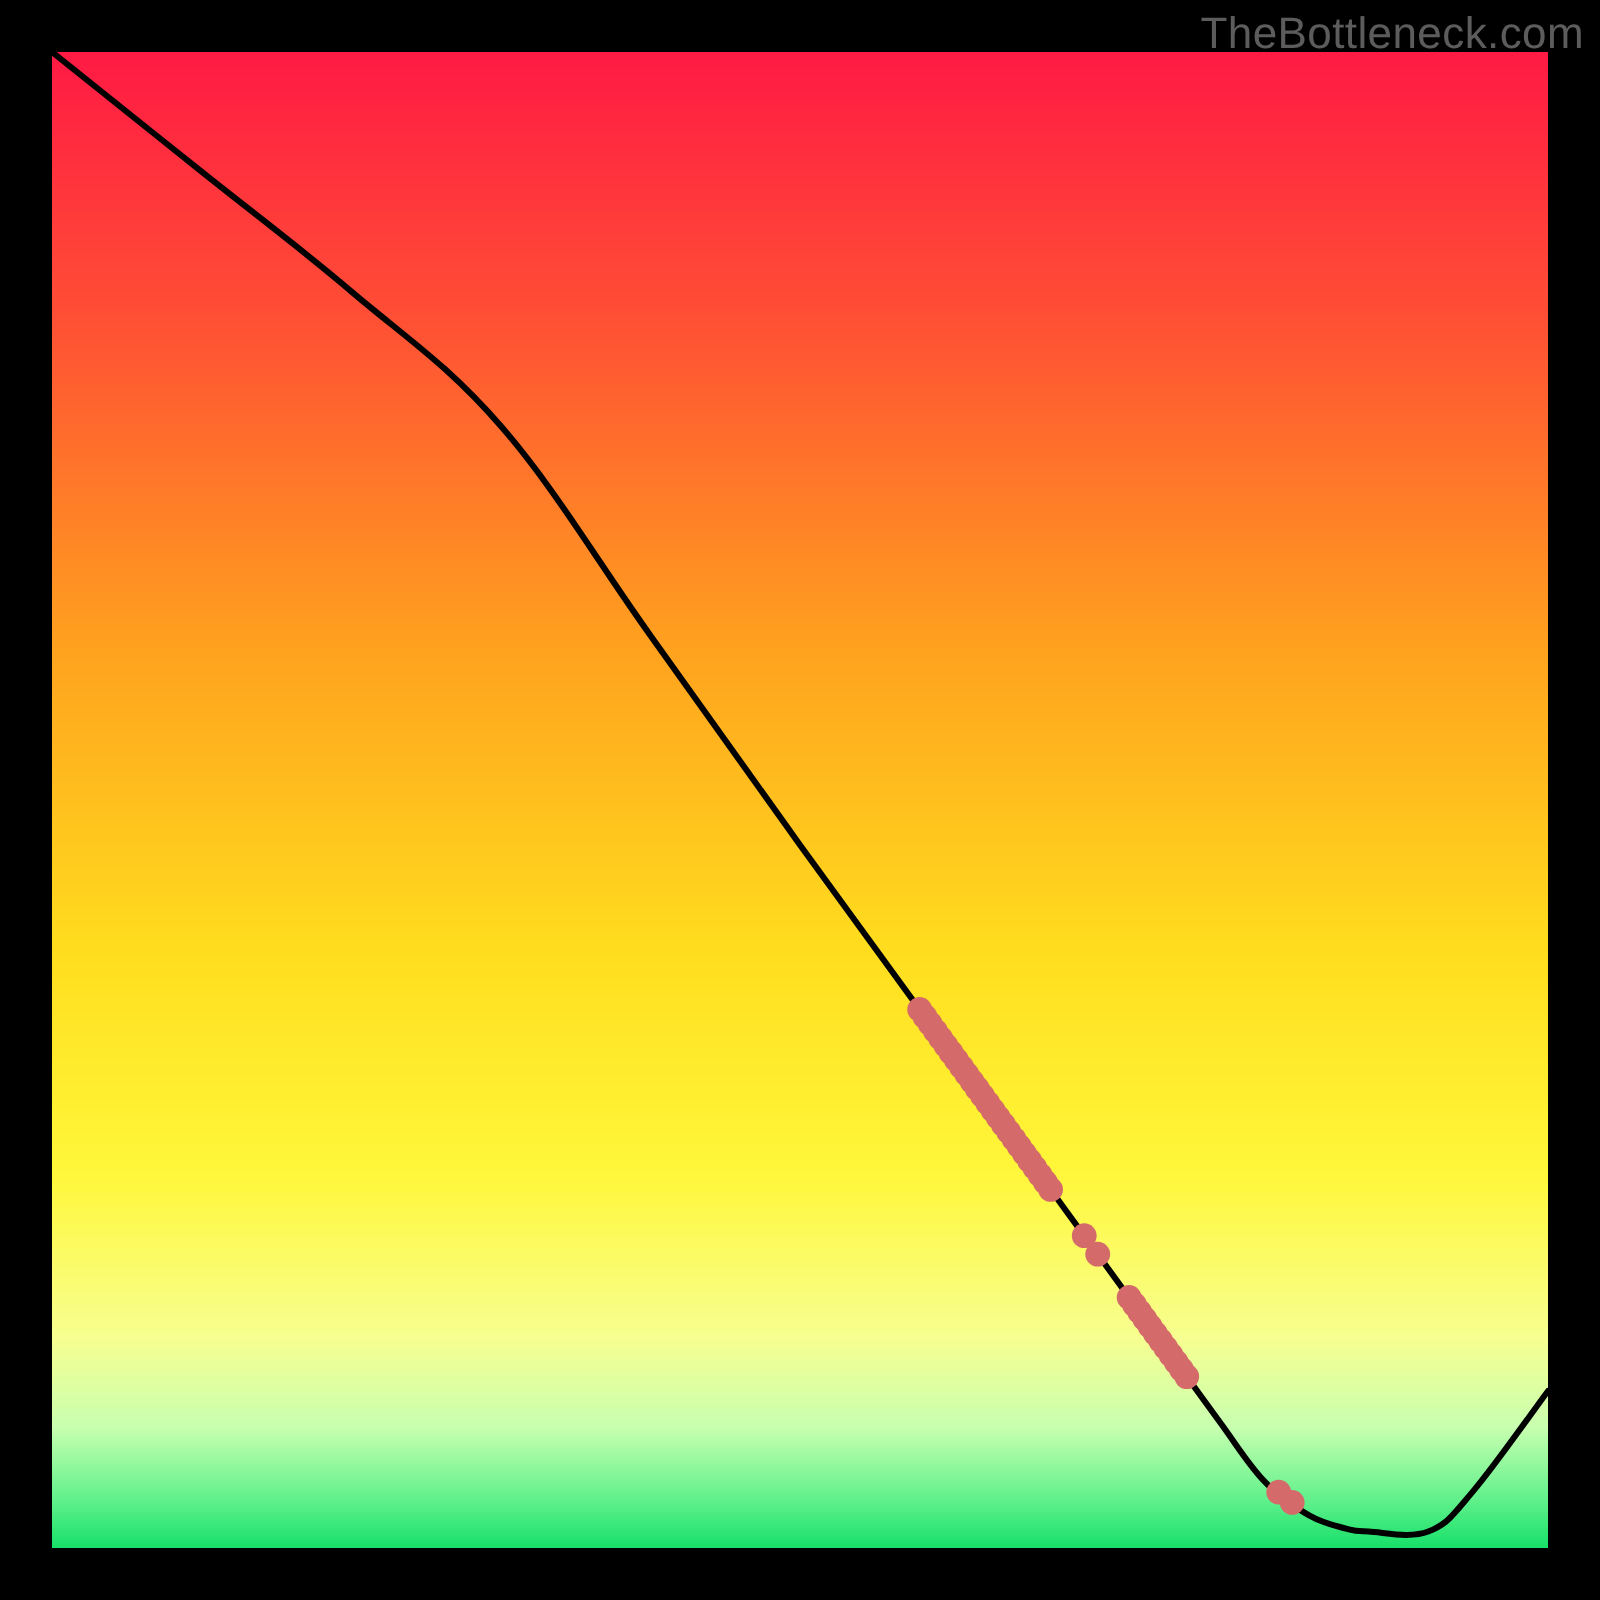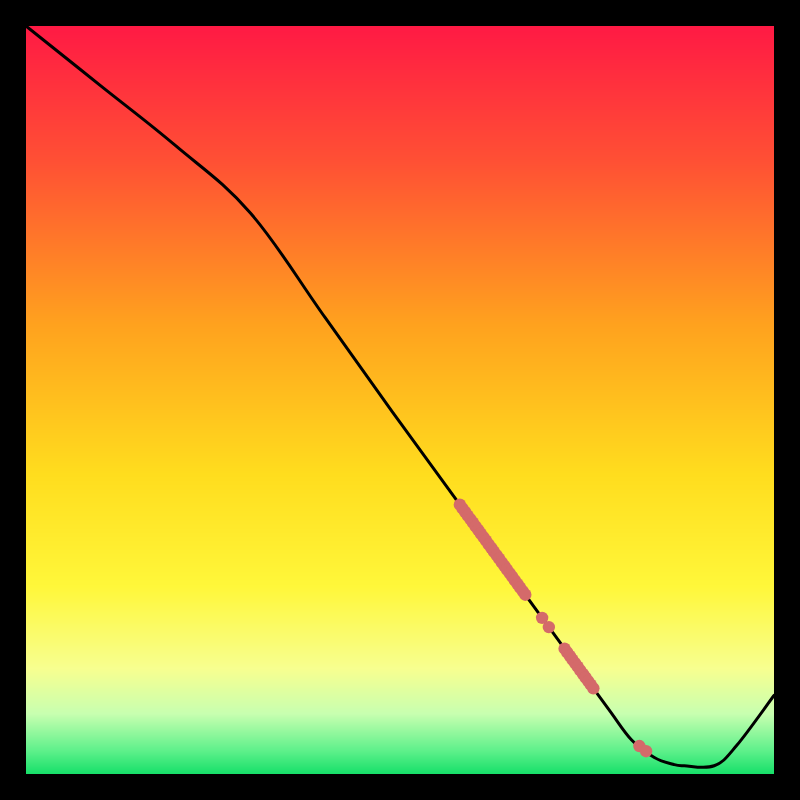--- a/index.html
+++ b/index.html
@@ -845,13 +845,14 @@
         <circle cx="554.2679999999998" cy="644.3084999999996" r="6.2" fill="#d46a6a"></circle>
         <circle cx="556.8859999999997" cy="647.9082499999996" r="6.2" fill="#d46a6a"></circle>
         <circle cx="559.5039999999997" cy="651.5079999999996" r="6.2" fill="#d46a6a"></circle>
         <circle cx="562.1219999999996" cy="655.1077499999994" r="6.2" fill="#d46a6a"></circle>
         <circle cx="564.7399999999996" cy="658.7074999999994" r="6.2" fill="#d46a6a"></circle>
         <circle cx="567.3579999999995" cy="662.3072499999994" r="6.2" fill="#d46a6a"></circle>
         <circle cx="613.36" cy="720.0746666666666" r="6.2" fill="#d46a6a"></circle>
         <circle cx="620.0920000000001" cy="725.2358666666667" r="6.2" fill="#d46a6a"></circle>
       </svg>
   </div>
+  <div class="watermark">TheBottleneck.com</div>
 </div>
 
 </body></html>

